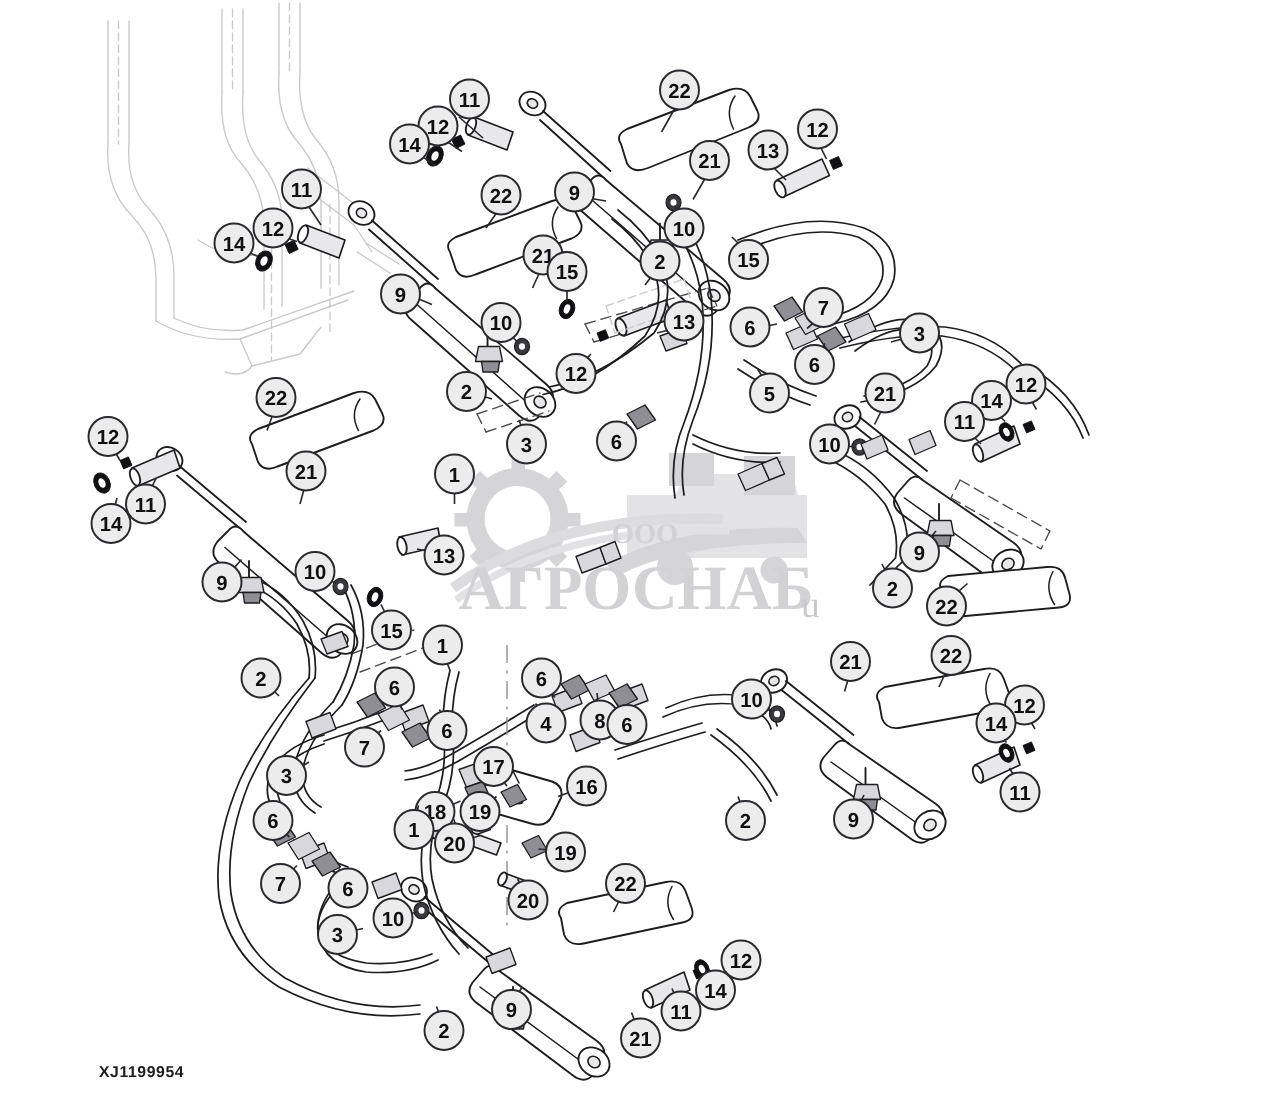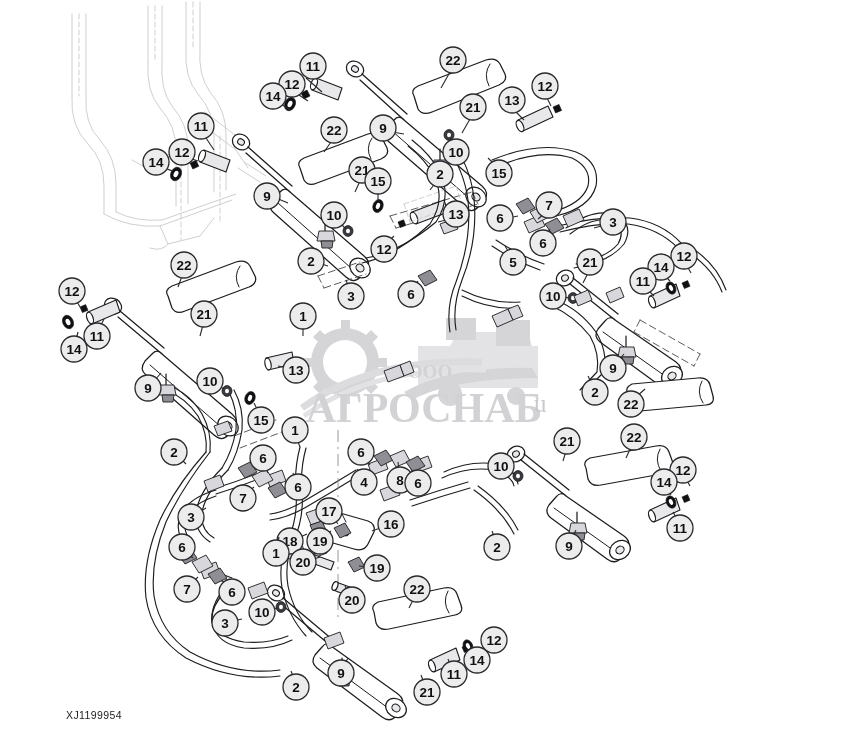--- a/index.html
+++ b/index.html
@@ -27,30 +27,30 @@
   .fit       {fill:#d8d8dc;stroke:#1d1d1f;stroke-width:0.9;stroke-linejoin:round;}
   .fit-dk    {fill:#8e8e94;stroke:#1d1d1f;stroke-width:0.9;stroke-linejoin:round;}
 
   
   .cal-circ  {fill:#ececed;stroke:#2a2a2e;stroke-width:1.3;}
   .cal-txt   {font-family:"Liberation Sans",sans-serif;font-size:13.5px;font-weight:bold;
               fill:#101012;text-anchor:middle;dominant-baseline:central;}
   .cal-lead  {fill:none;stroke:#2a2a2e;stroke-width:1.1;}
 
   
-  #watermark{position:absolute;left:300px;top:312px;width:260px;height:125px;
+  #watermark{position:absolute;left:300px;top:296px;width:260px;height:125px;
              pointer-events:none;opacity:1;}
   .wm-shape{fill:#e3e3e5;}
   .wm-shape2{fill:#d5d5d8;}
   .wm-txt{font-family:"Liberation Serif",serif;font-weight:bold;fill:#d2d2d5;}
   #wm-stray{position:absolute;left:534px;top:390px;font-family:"Liberation Serif",serif;
             font-size:25px;color:#c9c9cc;}
 
   
-  #partno{position:absolute;left:66px;top:709px;font-size:10.5px;font-weight:normal;
+  #partno{position:absolute;left:66px;top:709px;font-size:10.5px;font-weight:bold;
           color:#1b1b1d;letter-spacing:0.4px;font-family:"Liberation Sans",sans-serif;}
 </style>
 </head>
 <body>
 
 <div id="diagram-root">
 
   <div id="watermark">
     <svg viewBox="0 0 260 125" width="260" height="125">
 

